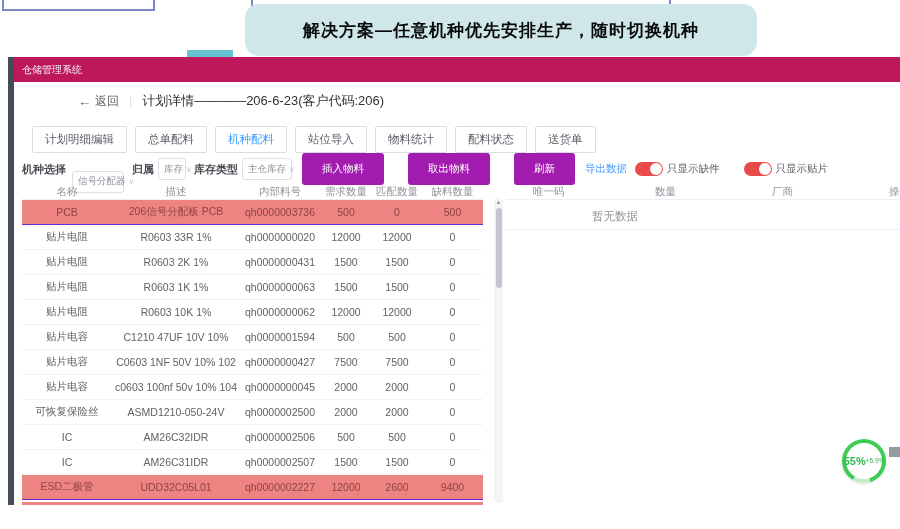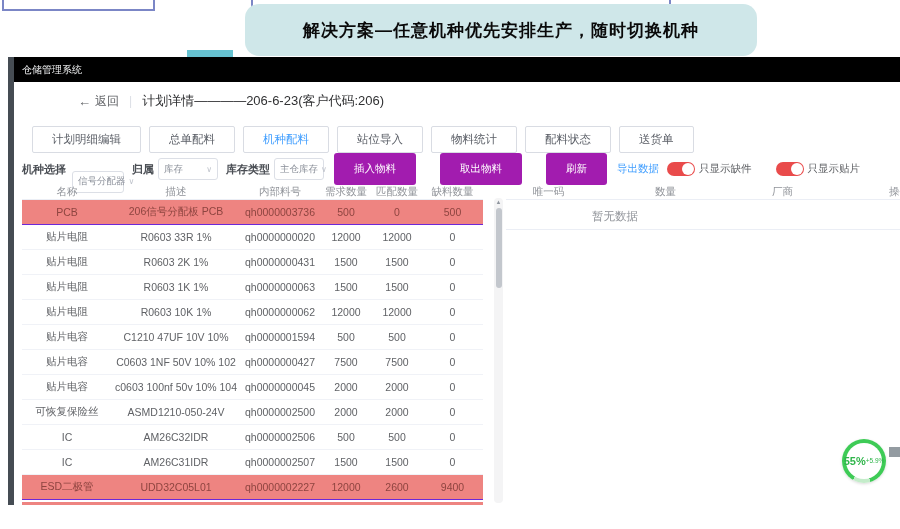--- a/index.html
+++ b/index.html
@@ -19,49 +19,49 @@
     border:2px solid #7b86c6; background:#fff; }
   .cyan-chip { position:absolute; left:187px; top:50px; width:46px; height:7px; background:#67c3d2; }
   .callout { position:absolute; left:245px; top:4px; width:512px; height:52px;
     background:#cfe7e9; border-radius:14px; display:flex; align-items:center; justify-content:center;
     z-index:2; }
   .callout span { font-size:17px; font-weight:bold; color:#0a0a0a; letter-spacing:1px; }
 
   
   .window { position:absolute; left:8px; top:57px; width:892px; height:448px; z-index:1; }
   .side-strip { position:absolute; left:0; top:0; width:6px; height:448px; background:#454c53; }
-  .navbar { position:absolute; left:6px; top:0; width:886px; height:25px; background:#000000;
+  .navbar { position:absolute; left:6px; top:0; width:886px; height:25px; background:#be185d;
     display:flex; align-items:center; }
   .brand { color:#f2f3f4; font-size:10px; margin-left:8px; }
   .nav-links { position:absolute; left:820px; top:0; height:25px; display:flex; align-items:center; gap:18px; }
   .nav-link { color:#eceeef; font-size:10px; white-space:nowrap; cursor:pointer;margin-top:47px; }
   .nav-link.underlined { text-decoration:underline; }
 
   .content { position:absolute; left:6px; top:25px; width:886px; height:423px; background:#fff; overflow:hidden; }
 
   
   .breadcrumb { position:absolute; left:64px; top:9px; height:20px; display:flex; align-items:center; }
   .back { display:flex; align-items:center; gap:4px; color:#606266; font-size:12px; cursor:pointer; }
   .back .arrow { font-size:13px; color:#606266; }
   .crumb-divider { color:#dcdfe6; margin:0 10px; font-size:12px; }
   .page-title { color:#303133; font-size:13px; font-weight:500; white-space:nowrap; }
 
   
   .tabbar { position:absolute; left:18px; top:44px; display:flex; gap:8px; }
-  .tab { border:1px solid #d9dce3; background:#fff; padding:5px 19px; font-size:11.5px;
+  .tab { border:1px solid #d9dce3; background:#fff; padding:5px 12px; font-size:11.5px;
     color:#5a5e66; border-radius:2px; white-space:nowrap; cursor:pointer; }
   .tab.active { color:#409eff; }
 
   
   .filterbar { position:absolute; left:8px; top:74px; height:26px; display:flex; align-items:center; }
   .flabel { font-size:11px; font-weight:700; color:#4a4e54; white-space:nowrap; }
   .select { height:22px; border:1px solid #dcdfe6; border-radius:3px; background:#fff;
     display:flex; align-items:center; justify-content:space-between; padding:0 5px;
     color:#8a8f99; font-size:9.5px; white-space:nowrap; cursor:pointer; }
-  .w60{width:52px;margin-top:25px;} .w47{width:60px;} .w48{width:50px;}
+  .w60{width:52px;margin-top:25px;} .w47{width:28px;} .w48{width:50px;}
   .chev { color:#c0c4cc; font-size:8px; margin-left:3px; }
   .btn { height:32px; background:#a21caf; color:#fff; border:none; border-radius:3px;
     font-size:10.5px; padding:0 20px; white-space:nowrap; cursor:pointer; font-family:inherit; }
   .link { color:#409eff; font-size:10.5px; text-decoration:none; white-space:nowrap; cursor:pointer; }
   .switch { width:28px; height:14px; border-radius:7px; background:#e94b4b; position:relative;
     display:inline-block; cursor:pointer; flex:none; }
   .switch .knob { position:absolute; right:1px; top:1px; width:12px; height:12px; border-radius:50%; background:#fff; }
   .tlabel { font-size:10.5px; color:#606266; white-space:nowrap; }
   .m4{margin-left:4px;} .m6{margin-left:6px;} .m8{margin-left:8px;} .m10{margin-left:10px;} .m12{margin-left:24px;}
 

